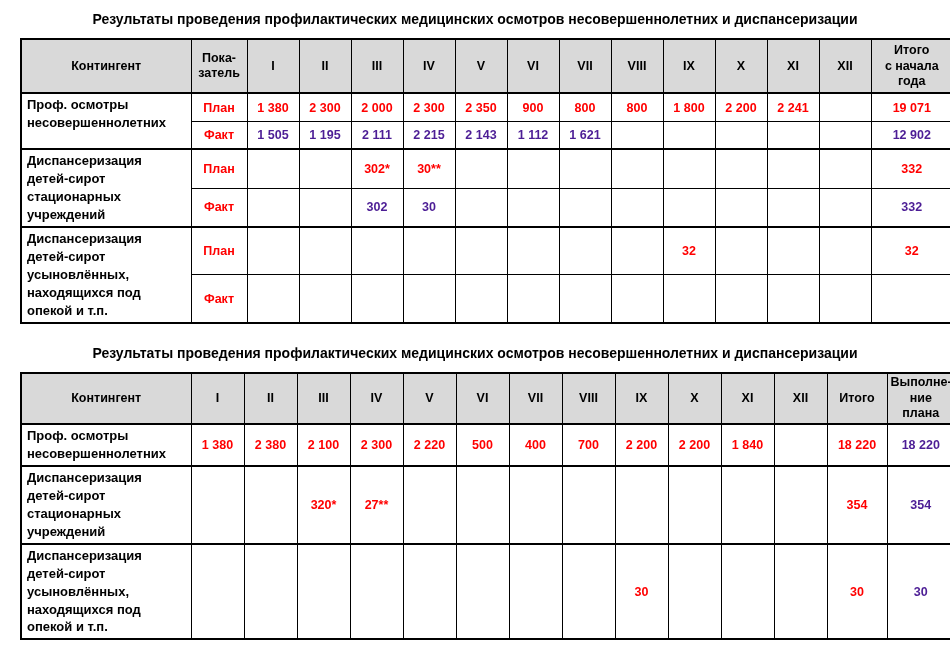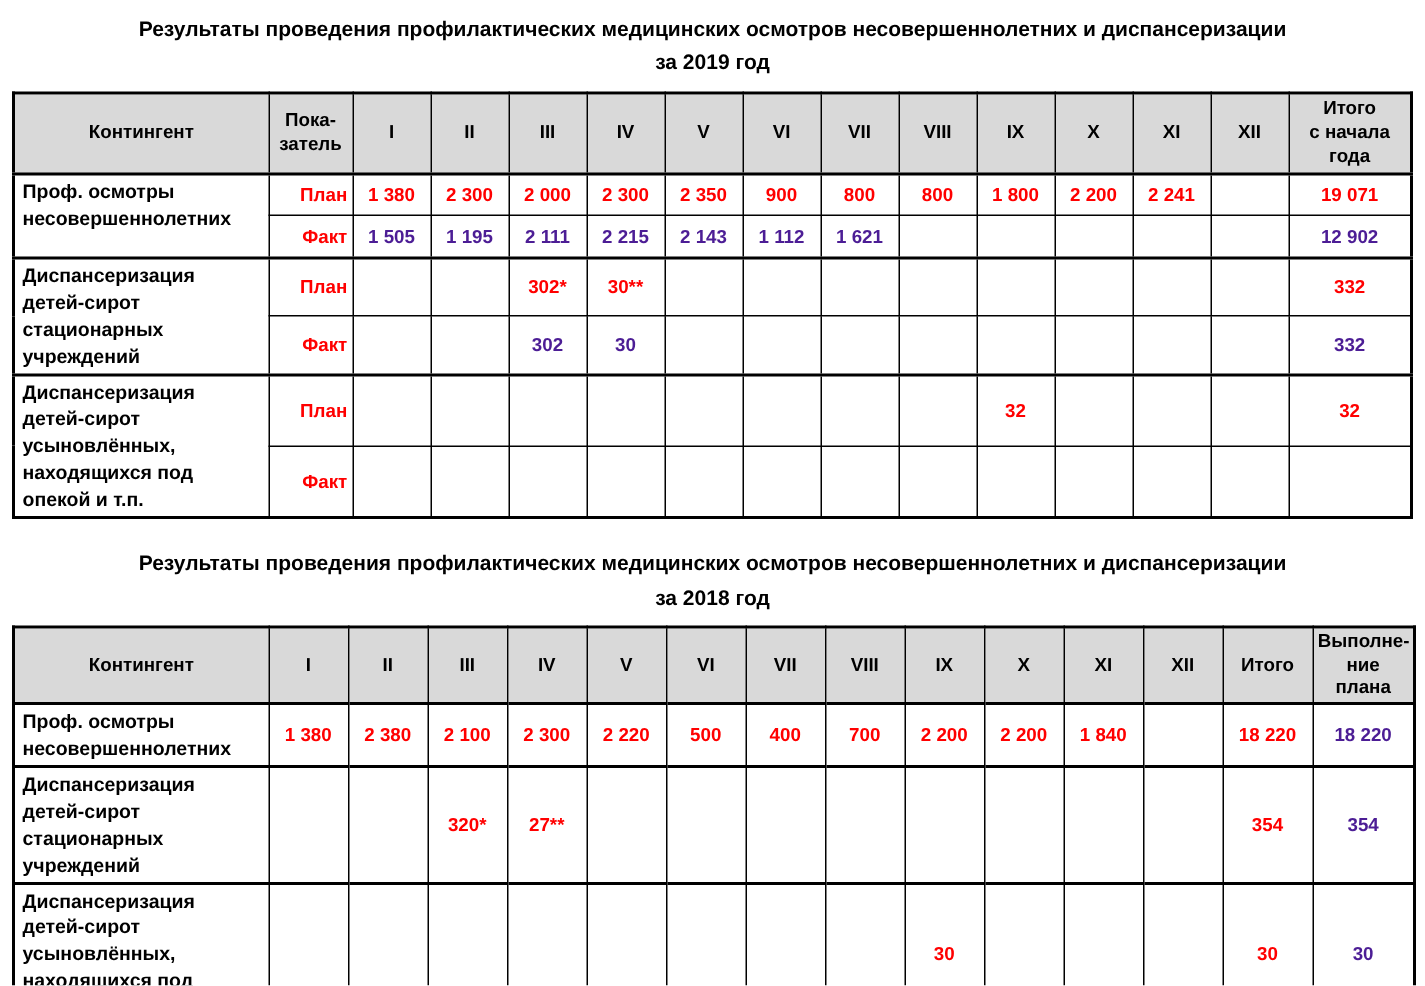--- a/index.html
+++ b/index.html
@@ -4,21 +4,21 @@
 <style>
   html,body{margin:0;padding:0;background:#ffffff;}
   body{
     font-family:"Liberation Sans", sans-serif;
     font-weight:bold;
     color:#000;
     -webkit-font-smoothing:antialiased;
   }
   .page{
     width:950px;height:657px;box-sizing:border-box;
-    padding:6px 8px;background:#fff;overflow:hidden;
+    padding:6px 20px;background:#fff;overflow:hidden;
   }
   .doc-title{
     text-align:center;font-size:14px;line-height:1.6;
     margin:2px 0 8px 0;
   }
   table{
     border-collapse:collapse;table-layout:fixed;width:934px;
     border:2.5px solid #000;
   }
   th,td{
@@ -38,40 +38,39 @@
   tr.group-start td{border-top:2.5px solid #000;}
   tr.sub td{border-top:1px solid #000;margin-left:36px;}
   .pre{white-space:pre-line;}
   td.contingent{
     text-align:left;vertical-align:top;
     font-size:13px;line-height:1.38;
     padding:2px 4px 2px 5px;
     margin-top:12px;
   }
   td.num{text-align:center;white-space:nowrap;}
-  td.ind{text-align:right;}
+  td.ind{text-align:center;}
   .red{color:#ff0000;}
   .blue{color:#4c1d95;}
   #t2019 thead tr{height:54px;}
   #t2019 tr.h28{height:28px;}
   #t2019 tr.h36{height:36px;}
   #t2018 thead tr{height:35px;}
   #t2018 tr.r0{height:37px;}
   #t2018 tr.r1{height:56px;}
   #t2018 tr.r2{height:77px;}
   .gap{height:16px;}
 </style>
 </head>
 <body>
 
 <div class="page">
 
   <div class="doc-title">
     <div>Результаты проведения профилактических медицинских осмотров несовершеннолетних и диспансеризации</div>
-    <div>за 2019 год</div>
   </div>
 
   <table id="t2019">
       <colgroup>
         <col style="width: 170px;">
         <col style="width: 56px;">
         <col style="width: 52px;">
         <col style="width: 52px;">
         <col style="width: 52px;">
         <col style="width: 52px;">
@@ -207,21 +206,20 @@
           <td class="num blue"></td>
           <td class="num blue"></td>
         </tr>
       </tbody>
   </table>
 
   <div class="gap"></div>
 
   <div class="doc-title">
     <div>Результаты проведения профилактических медицинских осмотров несовершеннолетних и диспансеризации</div>
-    <div>за 2018 год</div>
   </div>
 
   <table id="t2018">
       <colgroup>
         <col style="width: 170px;">
         <col style="width: 53px;">
         <col style="width: 53px;">
         <col style="width: 53px;">
         <col style="width: 53px;">
         <col style="width: 53px;">

